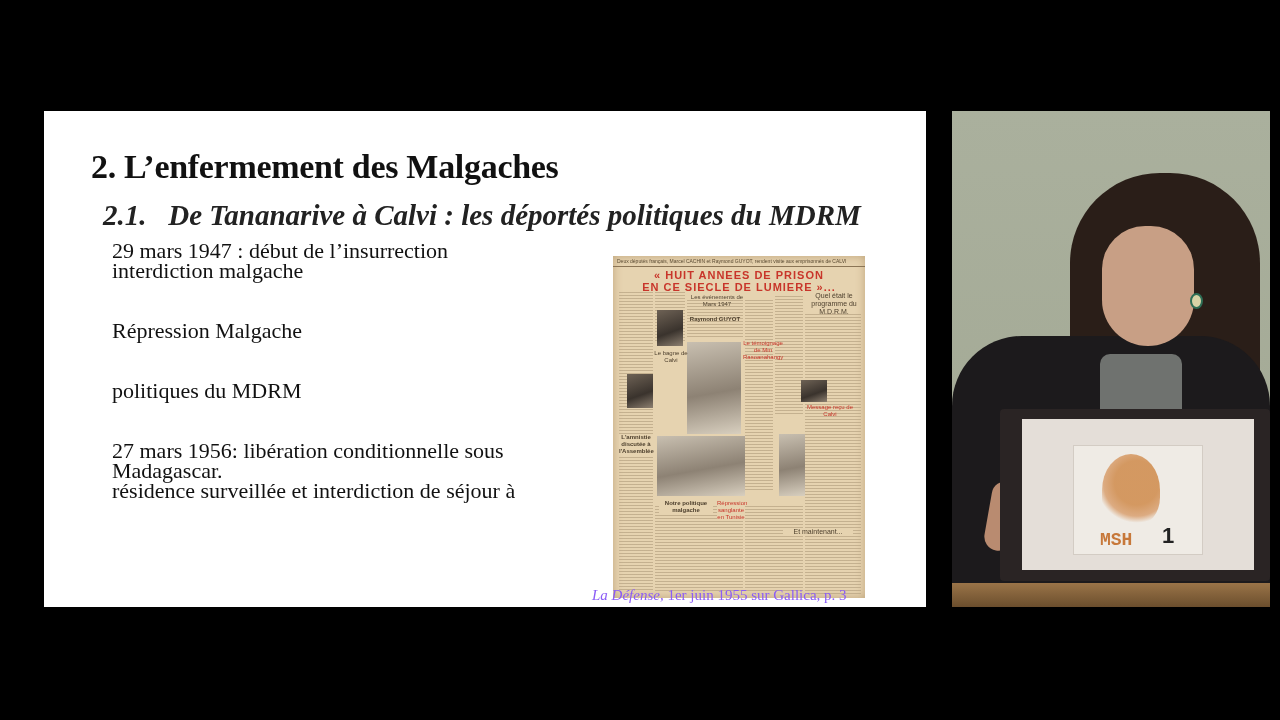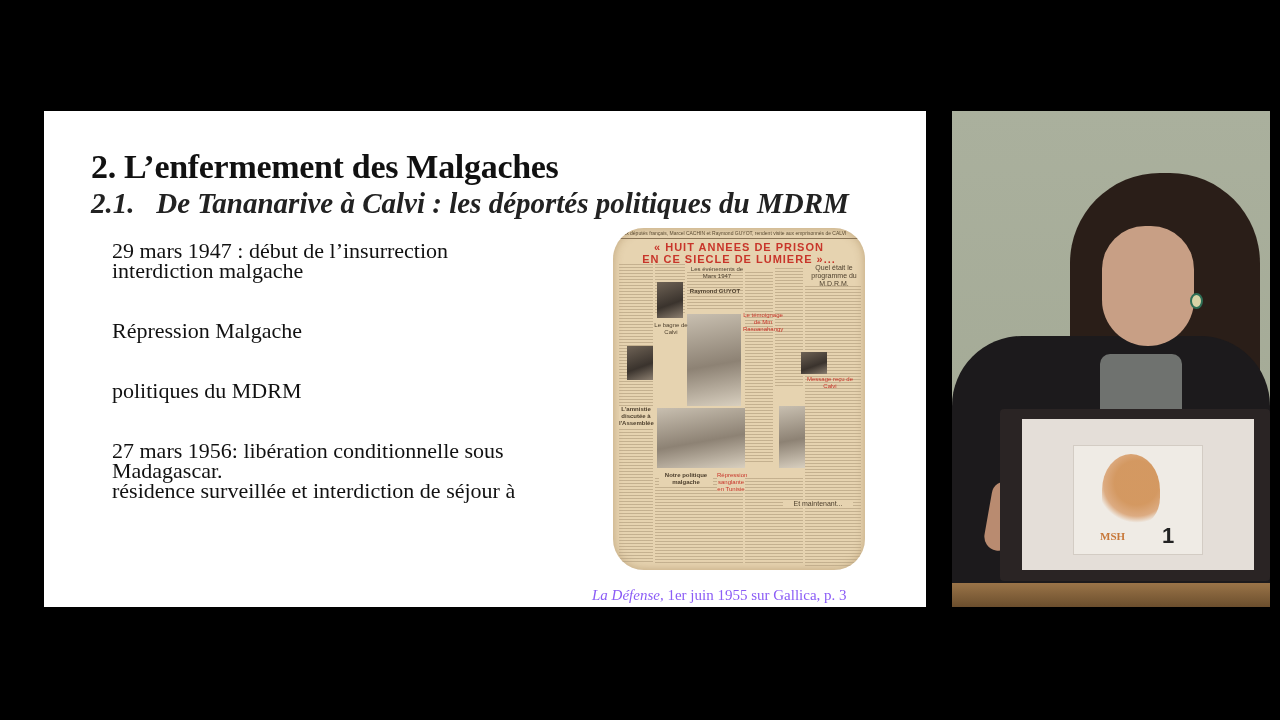--- a/index.html
+++ b/index.html
@@ -10,35 +10,34 @@
     .slide {
       position: absolute; left: 44px; top: 111px; width: 882px; height: 496px;
       background: #ffffff;
     }
     .slide-title {
       position: absolute; left: 47px; top: 36px; margin: 0;
       font-family: "Liberation Serif", serif; font-weight: bold;
       font-size: 34px; line-height: 40px; color: #111; letter-spacing: -0.3px; text-align: center;
     }
     .slide-subtitle {
-      position: absolute; left: 47px; top: 76px; margin: 0;
+      position: absolute; left: 47px; top: 76px; margin: 12px;
       font-family: "Liberation Serif", serif; font-style: italic;
       font-size: 29px; line-height: 32px; color: #222; white-space: pre;
     }
     .bullets { position: absolute; left: 68px; top: 130px; width: 470px; }
     .bullet {
       font-family: "Liberation Serif", serif; font-size: 22px; line-height: 20px;
       color: #111; margin-bottom: 40px;
     }
     .bullet span { display: block; }
     .newspaper {
-      position: absolute; left: 569px; top: 117px; width: 252px; height: 342px;
+      position: absolute; left: 569px; top: 145px; width: 252px; height: 342px;
       background: #e6d3b0; box-shadow: inset 0 0 10px rgba(120,80,30,0.35);
       overflow: hidden;
-      border-radius: 31px;
     }
     .np-header {
       font-family: "Liberation Sans", sans-serif; font-size: 5px; color: #5a4a32;
       padding: 2px 4px; border-bottom: 1px solid #8a7455; white-space: nowrap; overflow: hidden;
     }
     .np-headline {
       font-family: "Liberation Sans", sans-serif; font-weight: bold; color: #c8352a;
       font-size: 11px; line-height: 12px; text-align: center; letter-spacing: 1px; margin-top: 2px;
     }
     .np-col {
@@ -92,22 +91,22 @@
       position: absolute; left: 51px; top: 26px; width: 128px; height: 108px;
       background: #efebe5; border: 1px solid #d3ccc4;
     }
     .msh-head {
       position: absolute; left: 28px; top: 8px; width: 58px; height: 72px;
       background: radial-gradient(circle at 60% 40%, #cf8a4a 0 40%, #d9a070 60%, transparent 72%);
       border-radius: 50% 50% 40% 30%;
       opacity: 0.85;
     }
     .msh-label {
-      position: absolute; left: 26px; top: 84px; font-family: Liberation Serif, serif;
-      font-weight: bold; font-size: 11px; color: #c7783a;
+      position: absolute; left: 26px; top: 84px; font-family: Liberation Mono, monospace;
+      font-weight: bold; font-size: 18px; color: #c7783a;
     }
     .msh-num {
       position: absolute; left: 88px; top: 77px; font-family: "Liberation Sans", sans-serif;
       font-weight: bold; font-size: 22px; color: #222;
     }
     .desk { position: absolute; left: 0; top: 472px; width: 318px; height: 24px; background: linear-gradient(180deg,#9a7448,#6b4e2d); }
     .hand { position: absolute; left: 36px; top: 370px; width: 28px; height: 70px; background: #b98b70; border-radius: 14px; transform: rotate(10deg); }
   </style>
 </head>
 <body>

